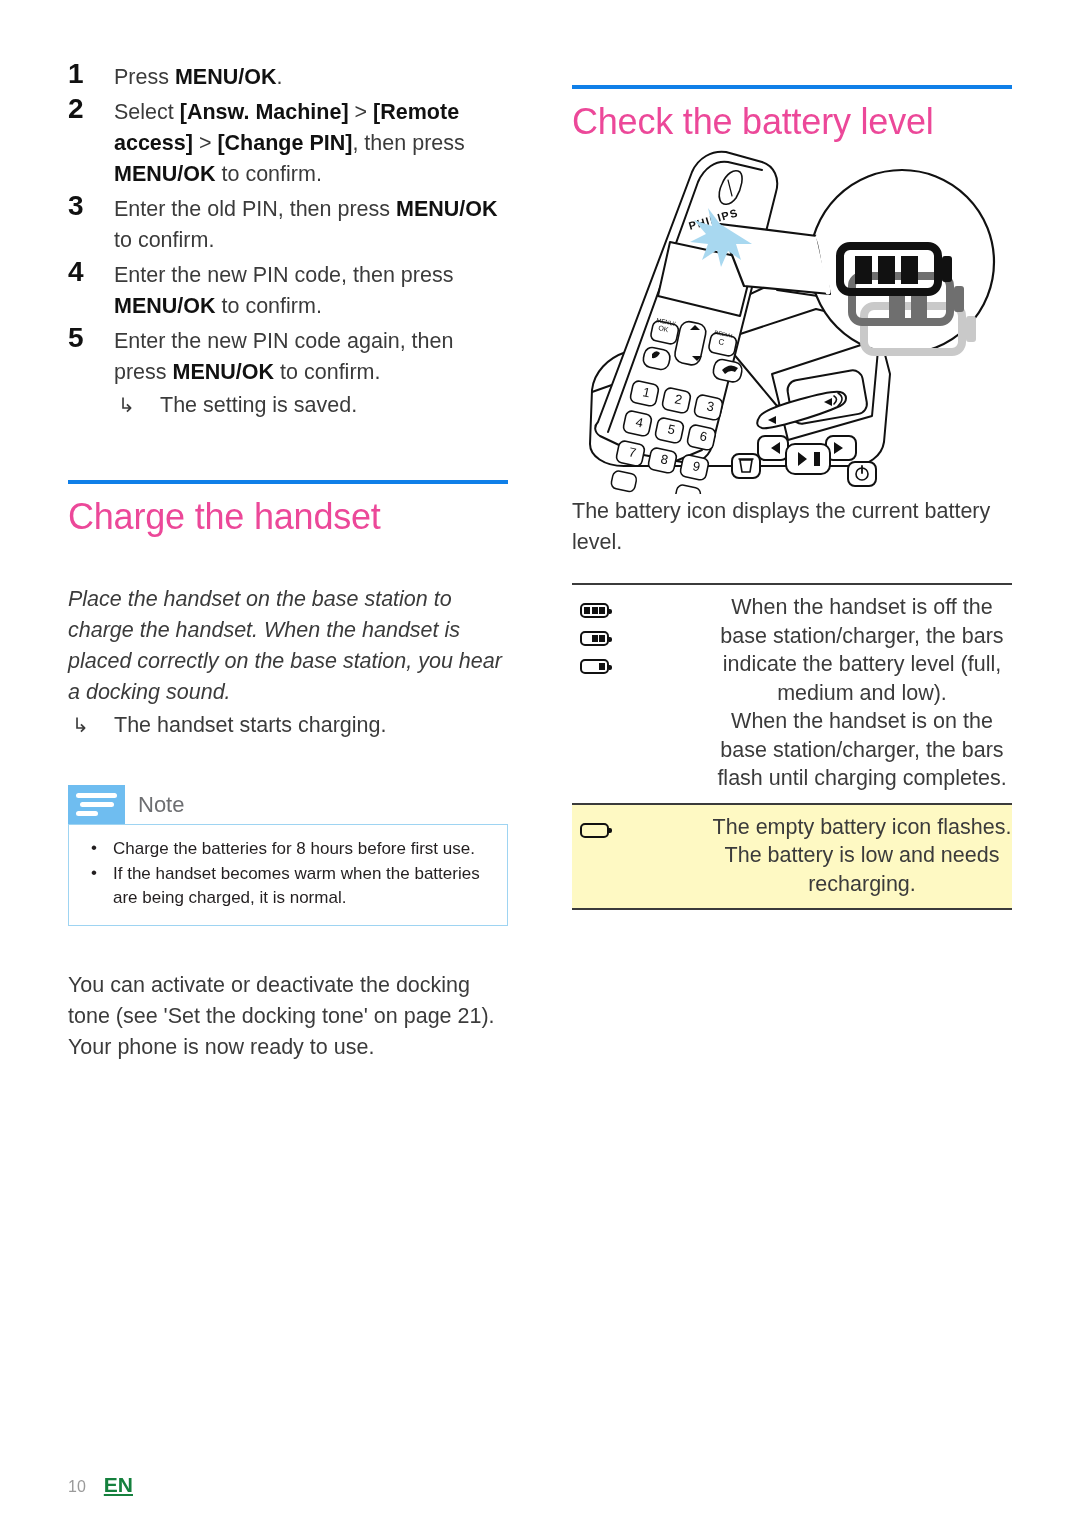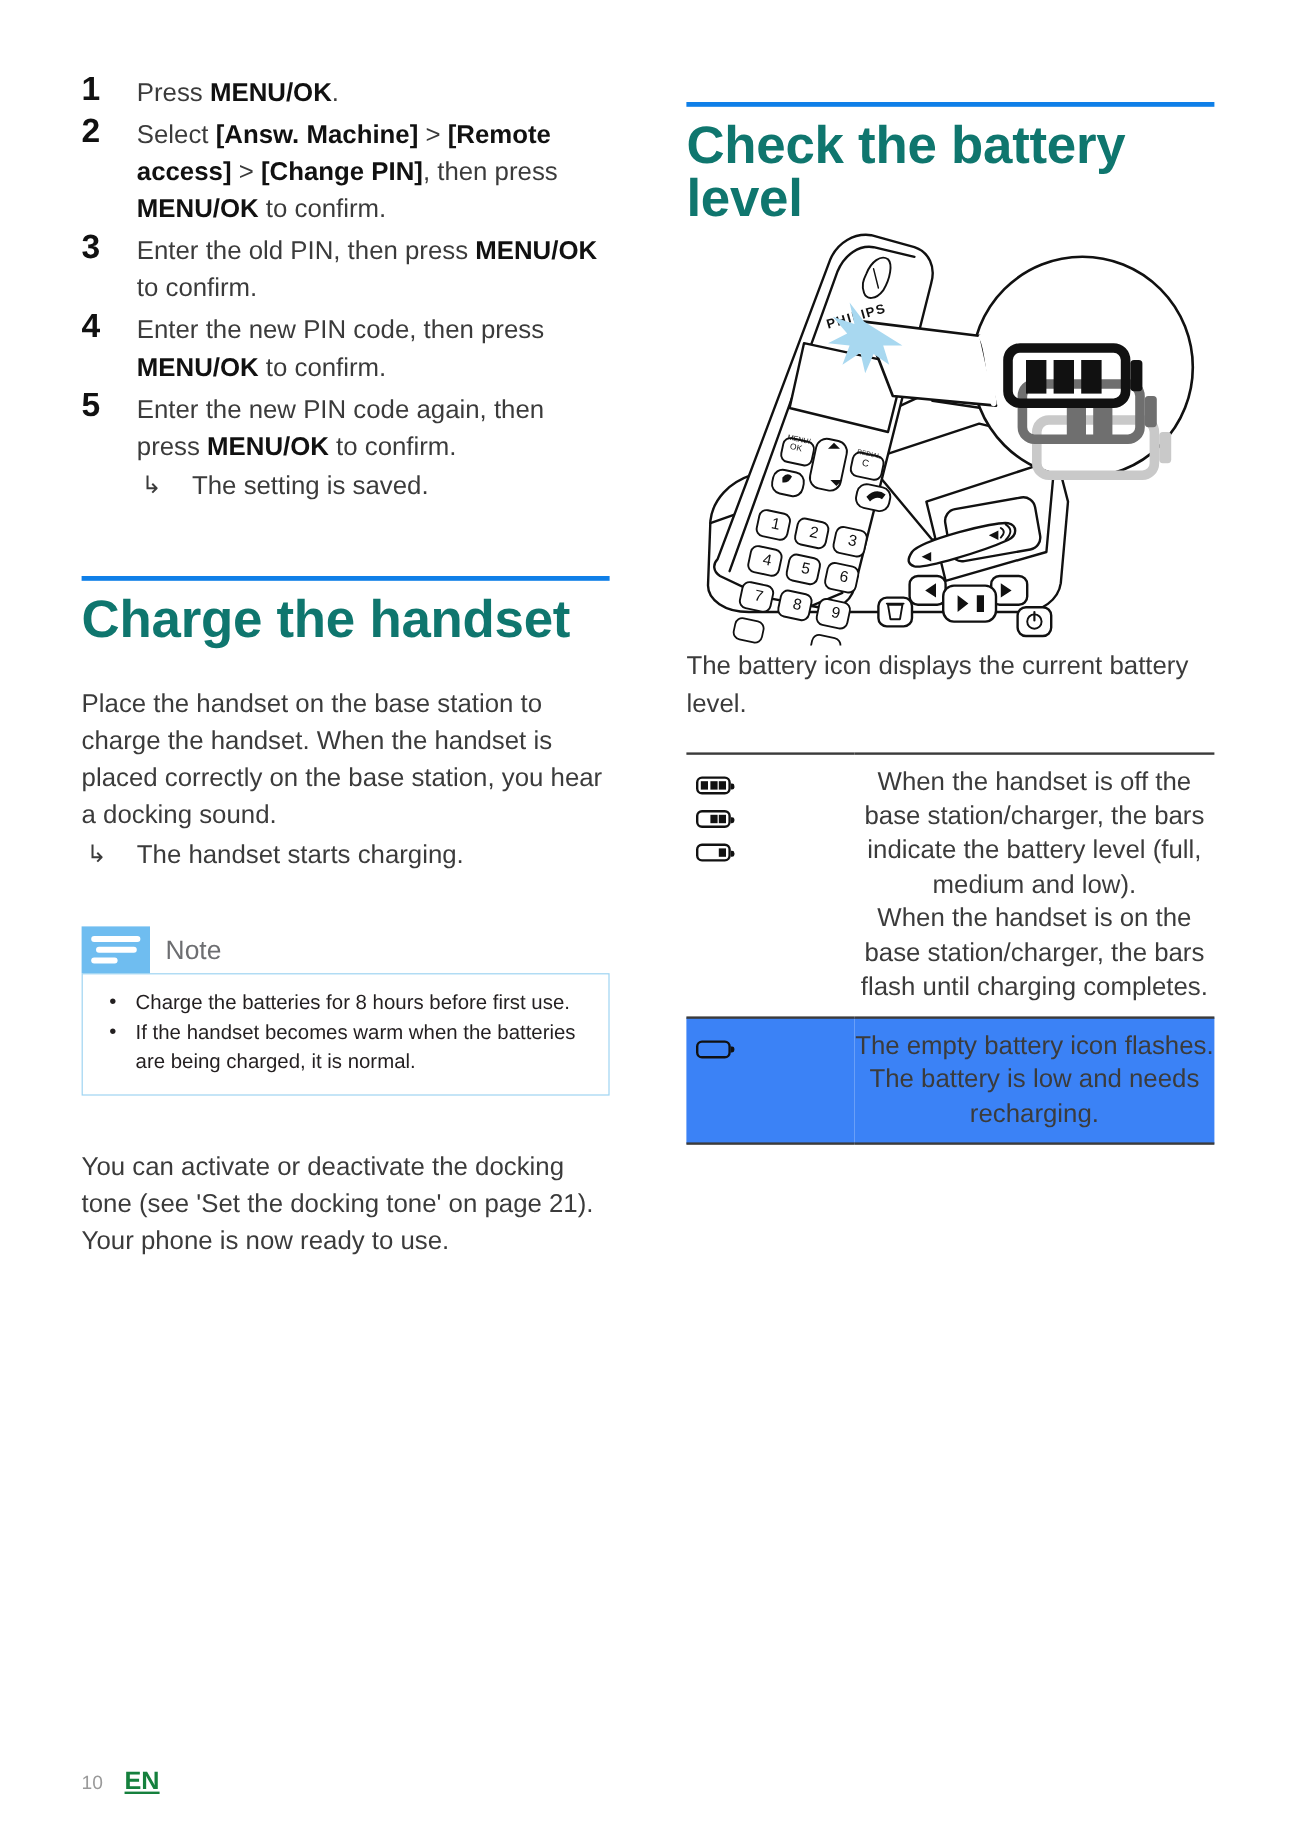--- a/index.html
+++ b/index.html
@@ -68,23 +68,23 @@
   
   .section { margin-top: 0; }
   .rule {
     height: 4px;
     background: #0f7fe8;
     width: 440px;
     margin-bottom: 11px;
   }
   h2.heading {
     margin: 0 0 0 0;
-    font-size: 44px;
-    font-weight: bold;
-    color: #0f766e;
+    font-size: 36px;
+    font-weight: normal;
+    color: #ec4899;
     letter-spacing: -0.2px;
     line-height: 44px;
   }
 
   
   p.body {
     margin: 0;
     font-size: 21.5px;
     line-height: 31px;
     color: #3b3b3b;
@@ -158,21 +158,21 @@
   }
   .bat-table td {
     vertical-align: top;
     padding: 0;
   }
   .bat-row {
     border-top: 2px solid #3b3b3b;
     border-bottom: 2px solid #3b3b3b;
     text-align: center;
   }
-  .bat-row.highlight { background: #3b82f6; }
+  .bat-row.highlight { background: #fef9c3; }
   .icon-cell {
     width: 132px;
     padding: 12px 0 12px 8px !important;
   }
   .text-cell {
     font-size: 21.5px;
     line-height: 28.5px;
     color: #3b3b3b;
     padding: 8px 0 10px 0 !important;
   }
@@ -272,21 +272,21 @@
           <span class="arrow-glyph">↳</span>
           <span>The setting is saved.</span>
         </div>
       </li>
     </ol>
 
     <div class="section" style="margin-top:59px;">
       <div class="rule"></div>
       <h2 class="heading">Charge the handset</h2>
 
-      <p class="body" style="margin-top:32px;">Place the handset on the base station to charge the handset. When the handset is placed correctly on the base station, you hear a docking sound.</p>
+      <p class="body" style="margin-top:45px;font-style:italic;">Place the handset on the base station to charge the handset. When the handset is placed correctly on the base station, you hear a docking sound.</p>
 
       <div class="sub">
         <span class="arrow-glyph">↳</span>
         <span>The handset starts charging.</span>
       </div>
     </div>
 
     <div class="note-wrap" style="margin-top:44px;">
       <div class="note-tab">
         <div class="note-tab-icon">

